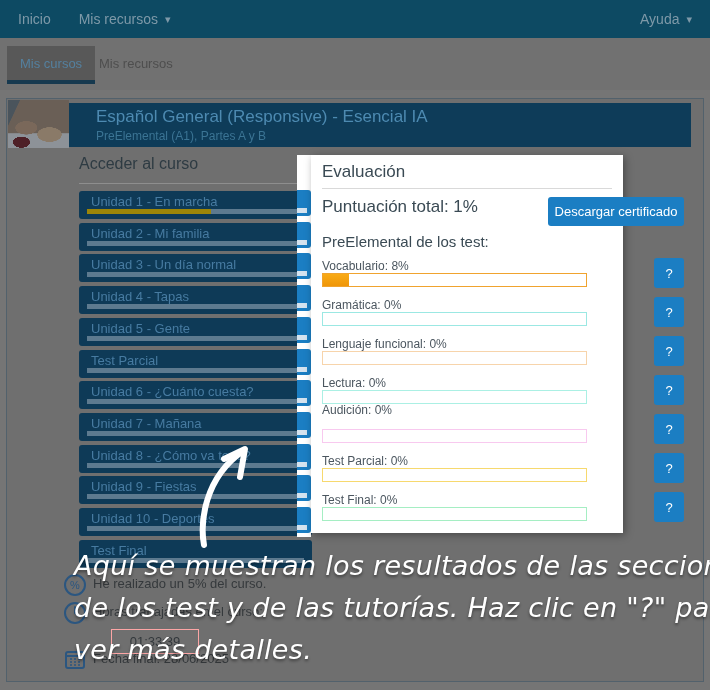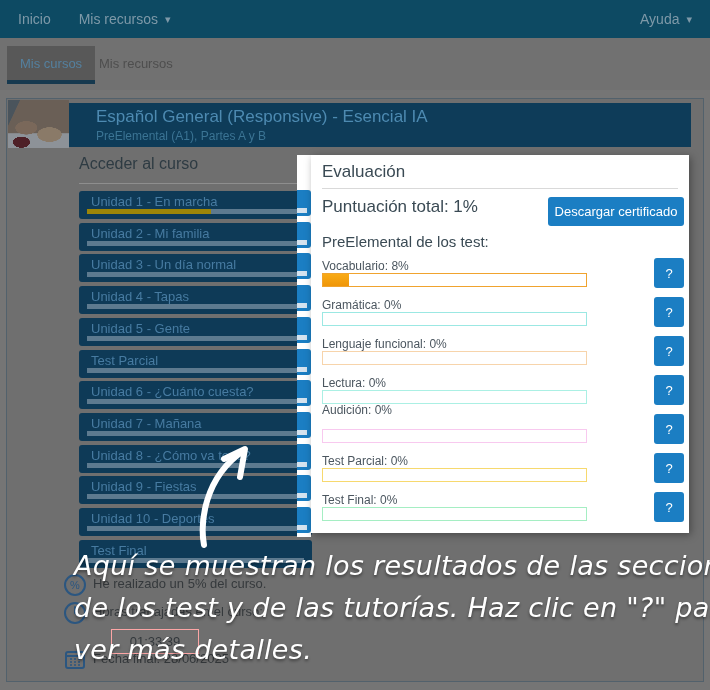--- a/index.html
+++ b/index.html
@@ -47,21 +47,21 @@
   
   .stat-icon{position:absolute;left:56px;width:24px;height:24px;}
   .stat-text{position:absolute;left:86px;font-size:13px;color:#35393c;white-space:nowrap;}
   .timer-box{position:absolute;left:104px;top:530px;width:86px;height:23px;border:1px solid #fca5a5;
     display:flex;align-items:center;justify-content:center;font-size:13px;color:#33383c;}
   
   .strip{position:absolute;left:297px;top:155px;width:14px;height:382px;background:#ffffff;z-index:5;}
   .frag{position:absolute;left:0;width:14px;height:26px;background:#1b7ec3;border-radius:0 3px 3px 0;}
   .frag i{position:absolute;left:0;right:4px;top:18px;height:5px;background:#d5e3ef;}
   
-  .panel{position:absolute;left:311px;top:155px;width:378px;height:378px;background:#ffffff;
+  .panel{position:absolute;left:311px;top:155px;width:312px;height:378px;background:#ffffff;
     z-index:6;box-shadow:2px 2px 8px rgba(0,0,0,.35);}
   .panel-title{position:absolute;left:11px;top:7px;font-size:17px;color:#3a4a54;}
   .panel-divider{position:absolute;left:11px;right:11px;top:33px;height:1px;background:#d9d9d9;}
   .total-label{position:absolute;left:11px;top:42px;font-size:17px;color:#3a4a54;}
   .cert-btn{position:absolute;left:237px;top:42px;width:136px;height:29px;background:#1b7ec3;
     color:#fff;border:none;border-radius:3px;font-size:13px;cursor:pointer;
     font-family:"Liberation Sans",sans-serif;}
   .comp-h{position:absolute;left:11px;top:78px;font-size:15px;color:#3a4a54;}
   .comp-label{position:absolute;left:11px;font-size:12px;color:#4b565f;white-space:nowrap;}
   .comp-bar{position:absolute;left:11px;width:263px;height:12px;border:1px solid;background:#fff;}

